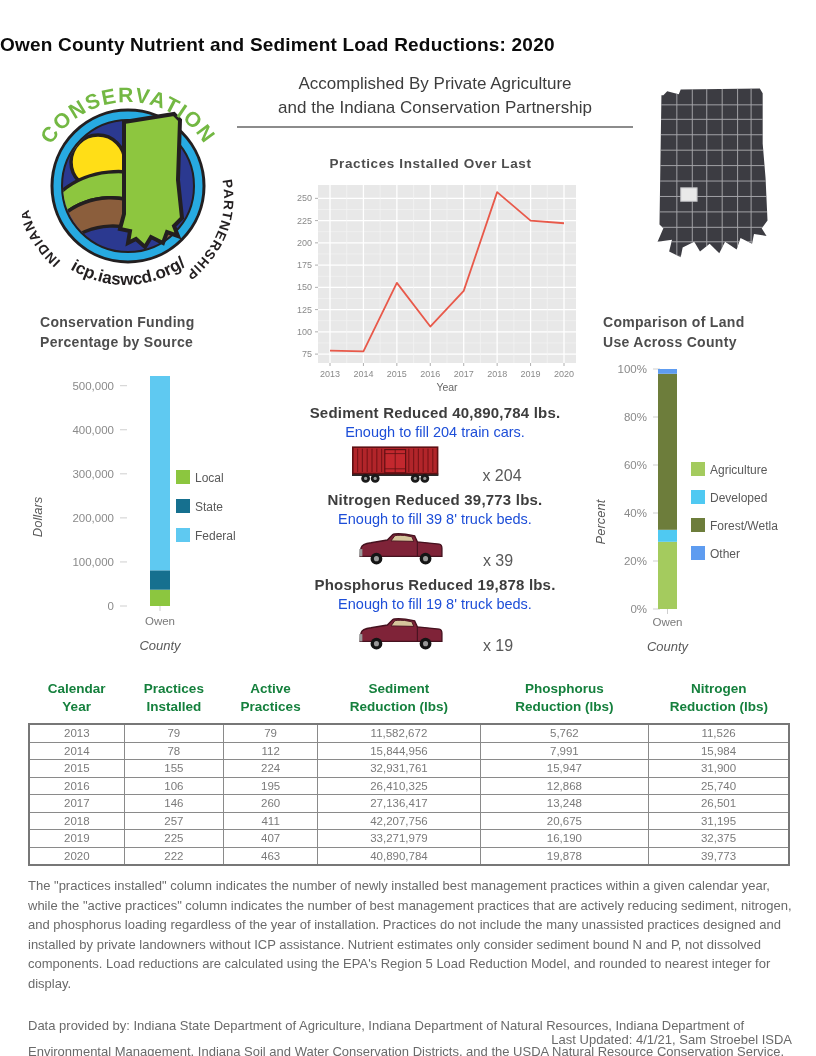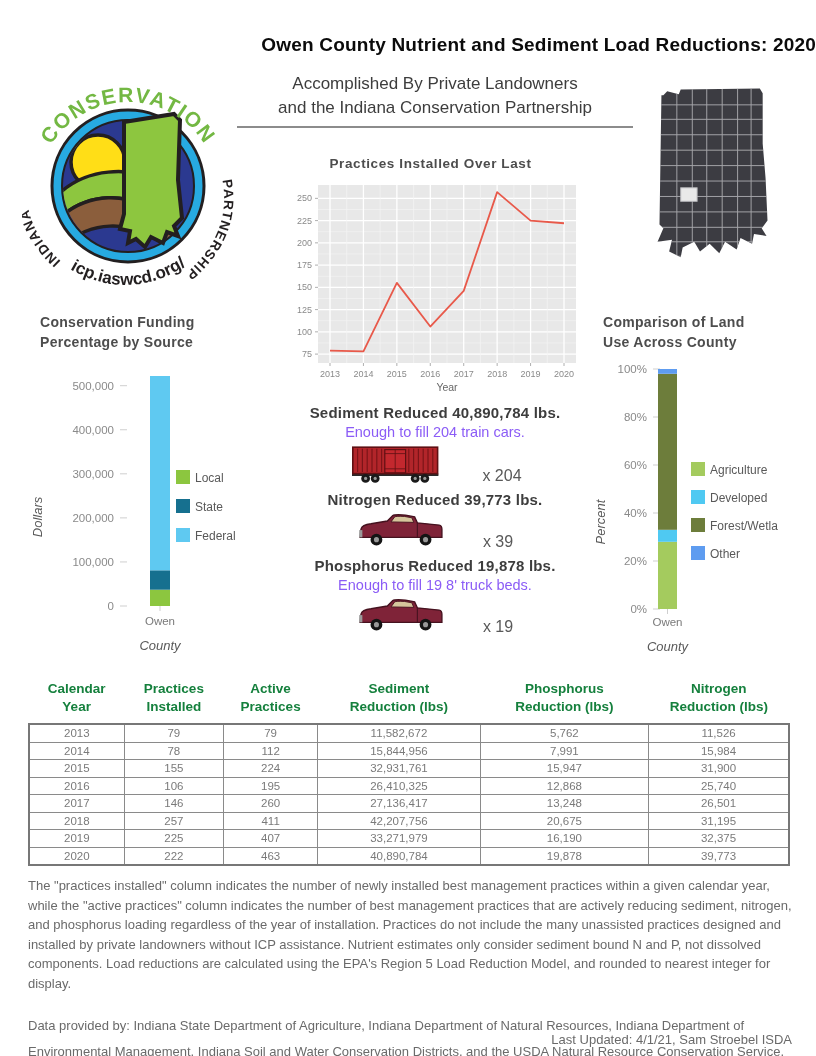--- a/index.html
+++ b/index.html
@@ -1,34 +1,34 @@
 <!DOCTYPE html>
 <html><head>
 <meta charset="utf-8">
 <style>
   html,body{margin:0;padding:0;background:#fff;}
   #page{position:relative;width:816px;height:1056px;background:#ffffff;overflow:hidden;
         font-family:"Liberation Sans",sans-serif;}
-  .page-title{position:absolute;top:34px;left:0;width:816px;text-align:right;
+  .page-title{position:absolute;top:34px;left:0;width:816px;text-align:left;
         font-size:19px;font-weight:bold;color:#0b0b0b;letter-spacing:.2px;}
   .subtitle{position:absolute;left:215px;top:72px;width:440px;text-align:center;
         font-size:17px;color:#3d3d3d;line-height:24px;}
   .subtitle-rule{position:absolute;left:237px;top:126px;width:396px;height:0;
         border-top:2px solid #8c8c8c;}
   .logo-wrap{position:absolute;left:22px;top:66px;}
   .map-wrap{position:absolute;left:646px;top:82px;}
   .chart-line-wrap{position:absolute;left:268px;top:156px;width:325px;}
   .chart-title-c{text-align:center;font-size:13.5px;font-weight:bold;color:#4d4d4d;letter-spacing:.6px;}
   .chart-funding-wrap{position:absolute;left:30px;top:312px;width:215px;}
   .chart-landuse-wrap{position:absolute;left:595px;top:312px;width:221px;}
   .chart-title-l{font-size:14px;font-weight:bold;color:#4d4d4d;line-height:20px;margin-left:10px;letter-spacing:.3px;}
   .reductions{position:absolute;left:245px;top:404px;width:380px;text-align:center;}
   .red-block{margin-bottom:6px;}
   .red-head{font-size:15px;font-weight:bold;color:#3d3d3d;letter-spacing:.2px;}
-  .red-sub{font-size:14.5px;color:#8b5cf6;margin-top:3px;}
+  .red-sub{font-size:14.5px;color:#1d4ed8;margin-top:3px;}
   .red-row{display:flex;align-items:flex-end;justify-content:center;gap:38px;margin-top:3px;}
   .red-mult{font-size:16px;color:#595959;}
   .table-wrap{position:absolute;left:28px;top:680px;width:762px;}
   table.data{border-collapse:collapse;width:100%;table-layout:fixed;}
   table.data thead th{font-size:13.5px;font-weight:bold;color:#15803d;padding:0 0 7px;vertical-align:top;line-height:18px;}
   table.data tbody{border:2px solid #777;}
   table.data tbody td{border:1px solid #8a8a8a;font-size:11.5px;color:#7a7a7a;
         text-align:center;height:16.5px;padding:0;}
   .footnote{position:absolute;left:28px;top:876px;width:766px;font-size:13px;color:#6a6a6a;line-height:19.5px;}
   .provided{position:absolute;left:28px;top:974px;width:766px;font-size:13px;color:#6a6a6a;line-height:26px;margin-top:39px;}
@@ -104,21 +104,21 @@
       <text font-size="13.5" font-weight="bold" fill="#231f20" letter-spacing="1">
         <textPath href="#arcRight" startOffset="2">PARTNERSHIP</textPath>
       </text>
       <text font-size="17" font-weight="bold" fill="#231f20">
         <textPath href="#arcUrl" startOffset="50%" text-anchor="middle">icp.iaswcd.org/</textPath>
       </text>
     </svg>
   </div>
 
   <div class="subtitle">
-    <div>Accomplished By Private Landowners</div>
+    <div>Accomplished By Private Agriculture</div>
     <div>and the Indiana Conservation Partnership</div>
   </div>
   <div class="subtitle-rule"></div>
 
   <div class="map-wrap">
     <svg width="135" height="200" viewBox="0 0 140 200">
       <defs>
         <clipPath id="inClip">
           <path d="M18,10 L22,6 L34,9 L36,4 L118,3 L121,8 L121,60 L124,96 L126,140 L120,148 L125,156 L112,154 L110,164 L98,158 L94,170 L82,162 L76,174 L66,164 L56,172 L50,162 L38,168 L36,178 L24,172 L27,160 L12,162 L18,148 L14,144 L16,10 Z"></path>
         </clipPath>
@@ -280,20 +280,21 @@
       <div class="red-sub">Enough to fill 204 train cars.</div>
       <div class="red-row">
         <svg width="96" height="42" viewBox="0 0 120 52">
             <use href="#train-sym"></use>
           </svg>
         <span class="red-mult">x 204</span>
       </div>
     </div>
     <div class="red-block">
       <div class="red-head">Nitrogen Reduced 39,773  lbs.</div>
+      <div class="red-sub">Enough to fill 39 8' truck beds.</div>
       <div class="red-row">
         <svg width="88" height="40" viewBox="0 0 96 44">
             <use href="#truck-sym"></use>
           </svg>
         <span class="red-mult">x 39</span>
       </div>
     </div>
     <div class="red-block">
       <div class="red-head">Phosphorus Reduced 19,878  lbs.</div>
       <div class="red-sub">Enough to fill 19  8' truck beds.</div>

